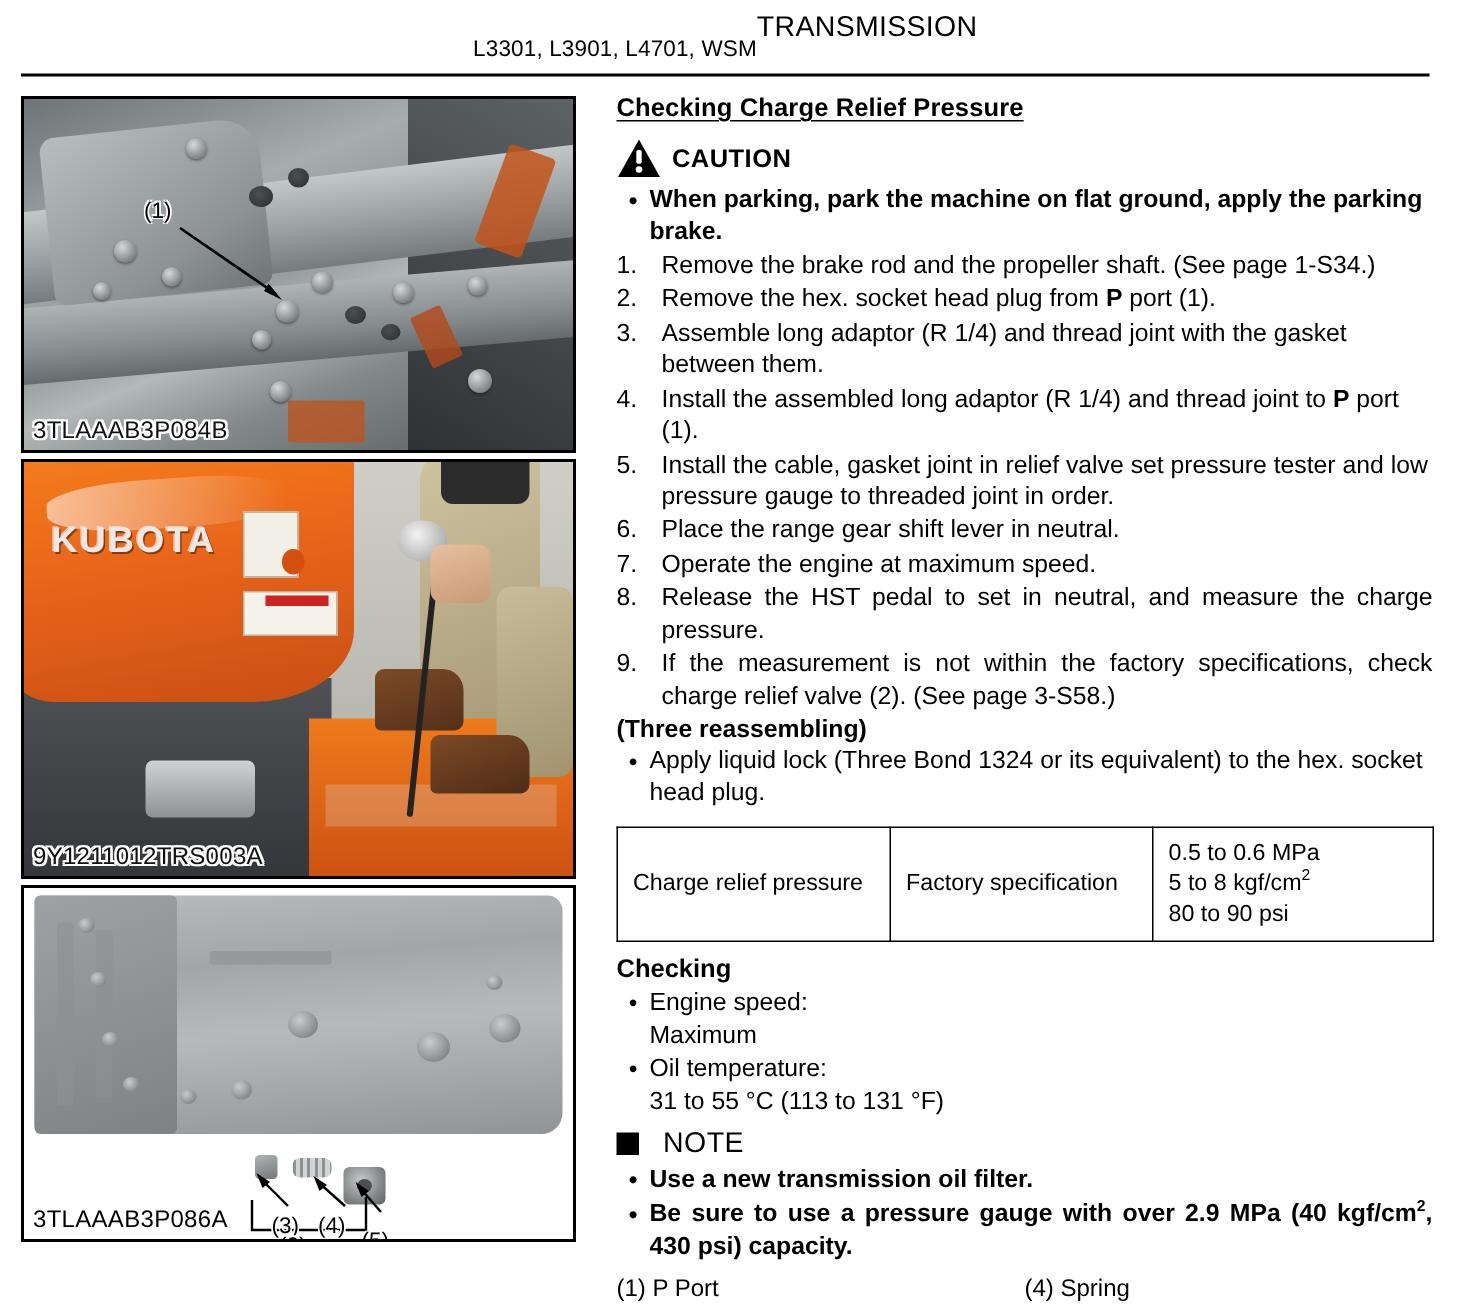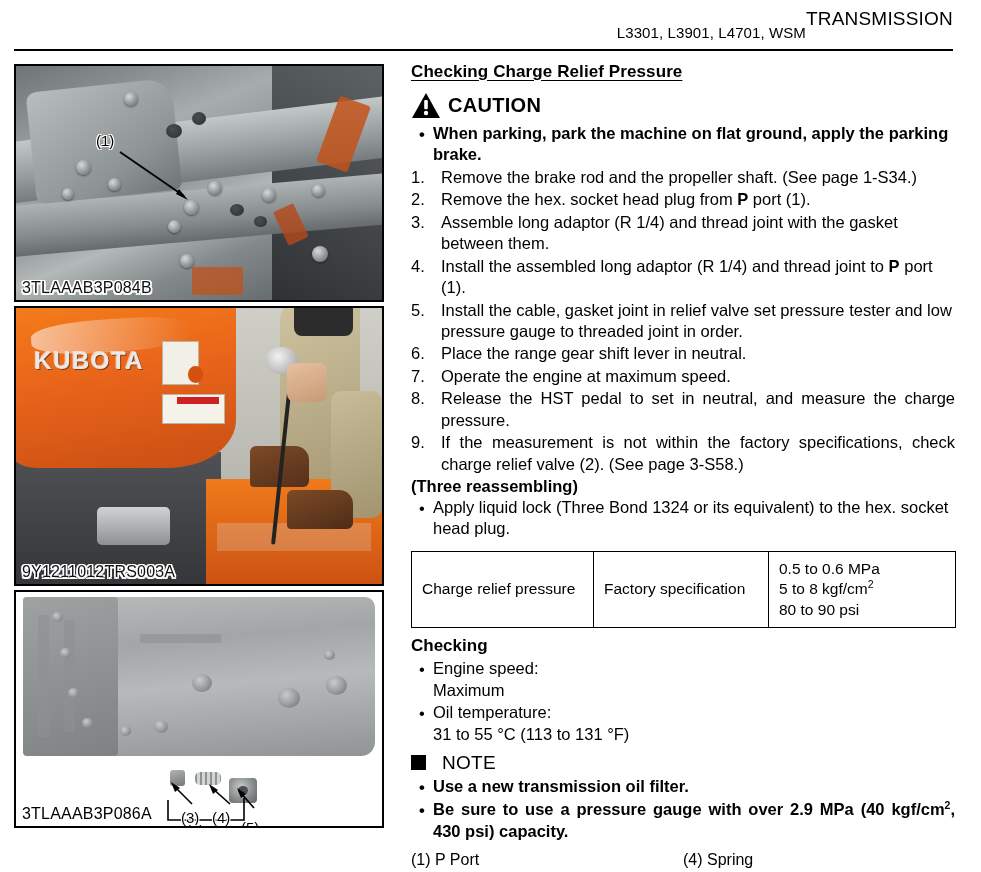--- a/index.html
+++ b/index.html
@@ -10,21 +10,21 @@
     font-family: "Liberation Sans", sans-serif;
     color: #000000;
     overflow: hidden;
   }
   .page { position: relative; width: 981px; height: 872px; }
 
   
   .header {
     position: absolute; left: 0; top: 0; width: 981px; height: 48px;
     padding: 0 28px 0 14px;
-    display: flex; align-items: flex-start; justify-content: flex-end;
+    display: flex; align-items: flex-start; justify-content: center;
   }
   .header-left  { font-size: 15px; letter-spacing: .1px; padding-top: 24px; }
   .header-right { font-size: 19px; letter-spacing: .2px; padding-top: 8px; }
   .header-rule {
     position: absolute; left: 14px; top: 49px; width: 939px; height: 2px;
     background: #000;
   }
 
   
   .figures {
@@ -157,21 +157,21 @@
   .content {
     position: absolute; left: 411px; top: 62px; width: 544px;
   }
   .sec-title {
     font-size: 17px; font-weight: 700; text-decoration: underline;
     text-underline-offset: 3px; margin: 0 0 10px 0; letter-spacing: .1px;
   }
 
   .caution-head { display: flex; align-items: center; gap: 7px; margin: 2px 0 4px 0; }
   .tri { width: 30px; height: 27px; display:block; }
-  .caution-word { font-size: 20px; font-weight: 700; letter-spacing: .3px; }
+  .caution-word { font-size: 17px; font-weight: 700; letter-spacing: .3px; }
 
   ul, ol { margin: 0; padding: 0; list-style: none; }
 
   .bullet-li {
     display: flex; font-size: 16.5px; line-height: 1.3;
     margin-bottom: 1px;
   }
   .bullet-li .dot { width: 22px; flex: 0 0 22px; text-align: center; padding-top: 1px; }
   .bullet-li .txt { flex: 1; }
   .bullet-li.bold .txt, .bullet-li.bold .dot { font-weight: 700; }

